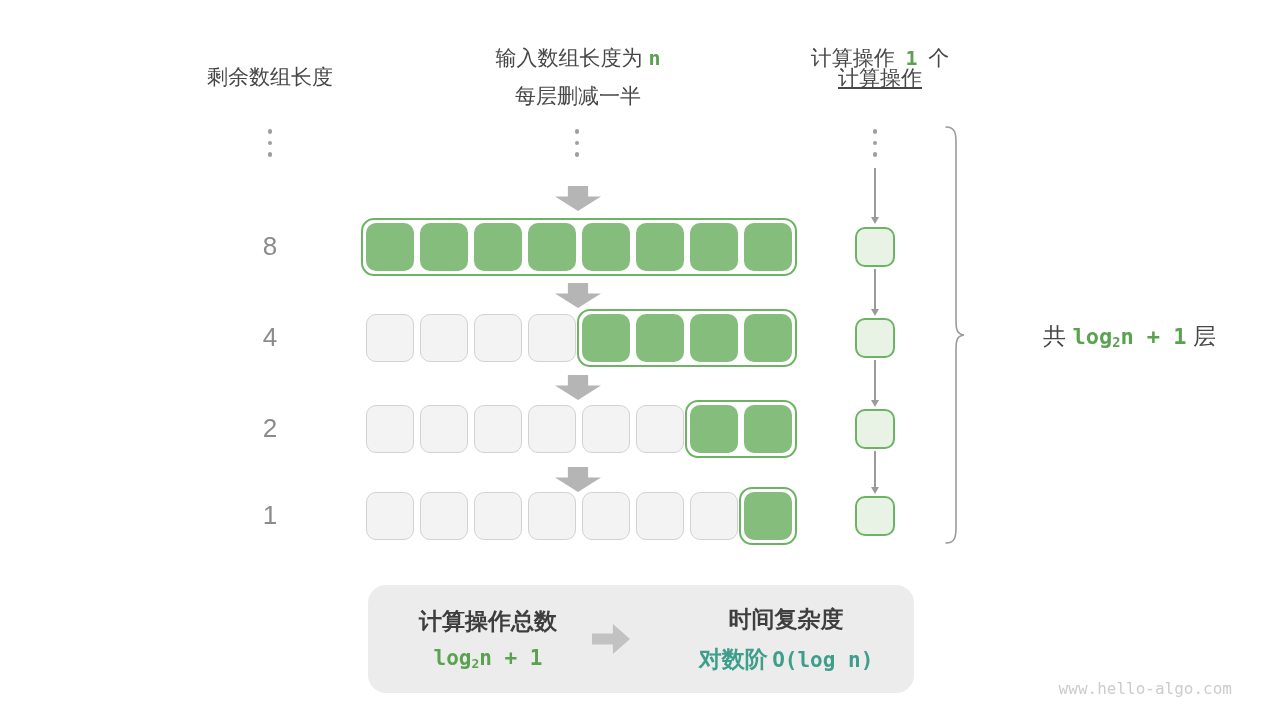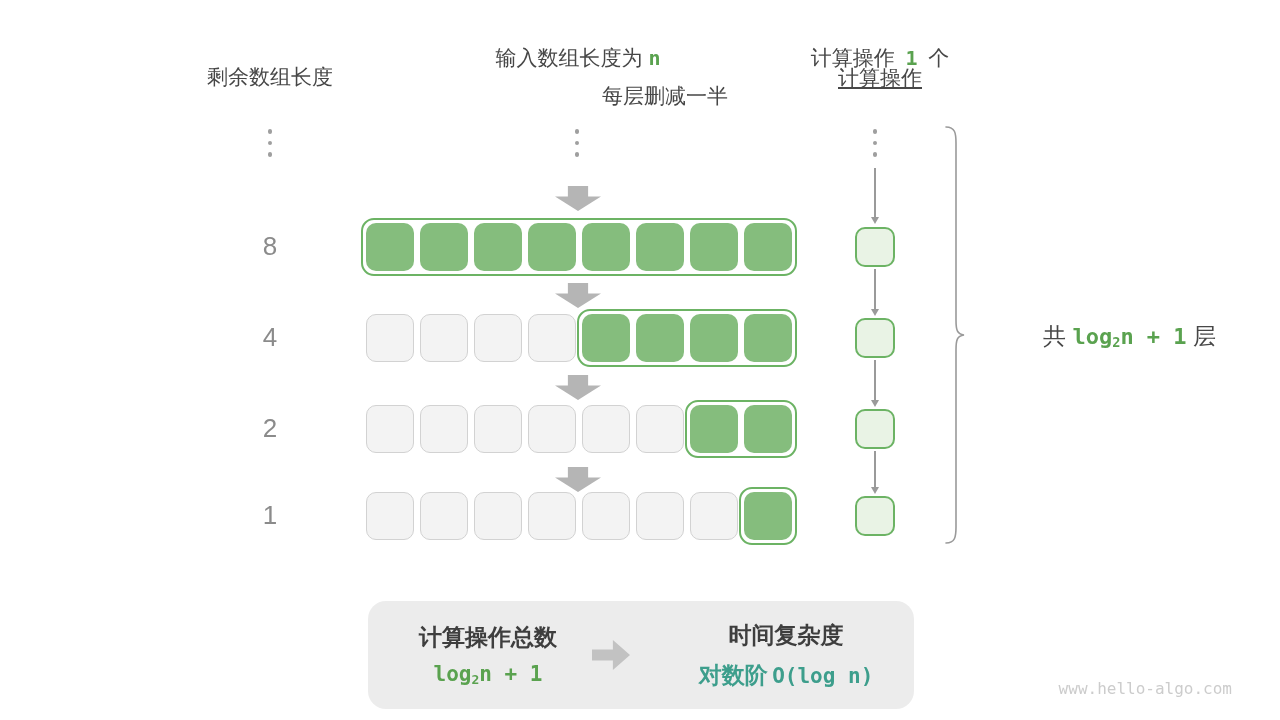--- a/index.html
+++ b/index.html
@@ -73,21 +73,21 @@
   }
 </style>
 </head>
 <body style="--green-fill: #85bd7d; --green-border: #6cb364; --green-light-fill: #e9f3e5; --green-text: #5aa24f; --teal-text: #3d9e8c; --gray-cell-fill: #f3f3f3; --gray-cell-border: #d2d2d2; --text-dark: #474747; --text-gray: #8b8b8b; --dot-gray: #9f9f9f; --arrow-gray: #b5b5b5; --thin-arrow-gray: #9a9a9a; --brace-gray: #9a9a9a; --summary-bg: #ececec; --watermark-gray: #cccccc;">
 
 <div class="abs hdr" style="left:150px;top:63px;width:240px;">剩余数组长度</div>
 
 <div class="abs hdr" style="left:428px;top:44px;width:300px;">
   <span>输入数组长度为 </span><span class="mono-green" style="font-size:20px;">n</span>
 </div>
-<div class="abs hdr" style="left:428px;top:82px;width:300px;text-align:right;">每层删减一半</div>
+<div class="abs hdr" style="left:428px;top:82px;width:300px;">每层删减一半</div>
 
 <div class="abs hdr" style="left:770px;top:44px;width:220px;">
   <span>计算操作 </span><span class="mono-green" style="font-size:20px;margin:0 5px;">1</span><span> 个</span>
 </div>
 <div class="abs hdr" style="left:770px;top:64px;width:220px;text-decoration:underline;">计算操作</div>
 
 <div class="abs dots" style="left:263px;top:129px;width:14px;">
     <i></i>
     <i></i>
     <i></i>
@@ -188,21 +188,21 @@
 
 <svg class="abs" style="left:930px;top:115px;" width="50" height="440" viewBox="930 115 50 440">
   <path d="M946,127 C955,127 956,133 956,143 L956,320 C956,330 957,334 964,335
            C957,336 956,340 956,350 L956,527 C956,537 955,543 946,543" fill="none" style="stroke:var(--brace-gray);" stroke-width="1.6" stroke-linecap="round"></path>
 </svg>
 
 <div class="abs brace-label" style="left:1000px;top:321px;width:216px;text-align:right;">
   <span>共 </span><span class="mono-green"><span>log</span><sub>2</sub><span>n + 1</span></span><span> 层</span>
 </div>
 
-<div class="abs summary" style="left:368px;top:585px;width:546px;height:108px;margin-top:16px;">
+<div class="abs summary" style="left:368px;top:585px;width:546px;height:108px;">
   <div class="summary-col" style="left:10px;width:220px;">
     <div class="summary-title">计算操作总数</div>
     <div class="summary-expr mono-green"><span>log</span><sub>2</sub><span>n + 1</span></div>
   </div>
   <div class="abs block-arrow-right" style="left:224px;top:39px;"></div>
   <div class="summary-col" style="left:287px;width:262px;">
     <div class="summary-title">时间复杂度</div>
     <div>
       <span class="teal-cjk">对数阶</span>
       <span class="teal-mono">O(log n)</span>

